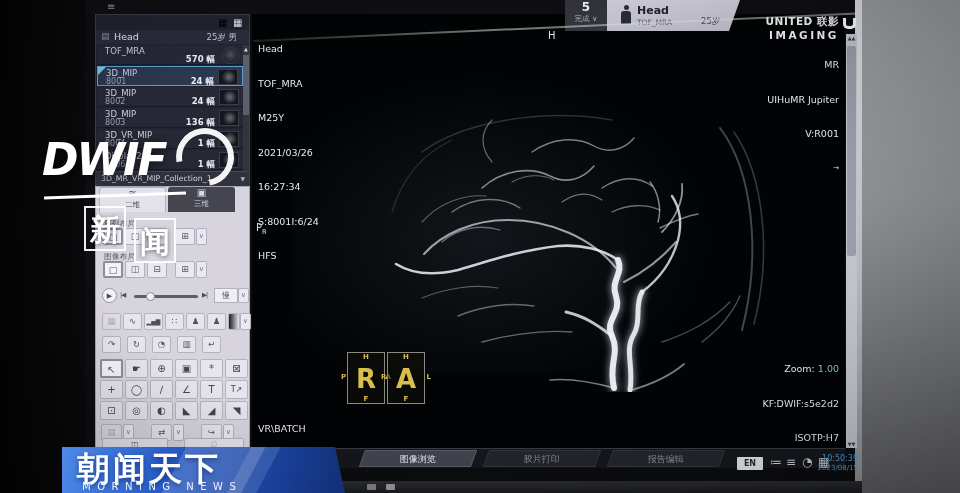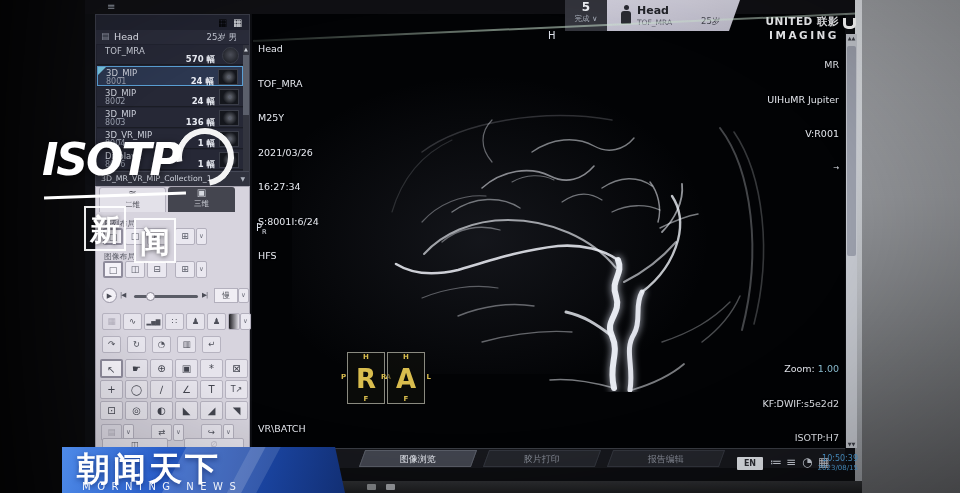--- a/index.html
+++ b/index.html
@@ -444,21 +444,21 @@
 
   <div class="abs screen-edge"></div>
   <div class="abs bezel-right"></div>
   <div class="abs bezel-bottom"></div>
   <div class="abs bz-mark" style="left:367px"></div>
   <div class="abs bz-mark" style="left:386px;background:#97999d"></div>
 
   <div class="abs vignette"></div>
 
   <div class="abs cctv">
-    <span class="cctv-word">ISOTP</span>
+    <span class="cctv-word">DWIF</span>
     <span class="cctv-ring"></span>
     <span class="cctv-line"></span>
     <span class="cctv-ch" style="left:48px;top:86px">新</span>
     <span class="cctv-ch" style="left:98px;top:98px">闻</span>
   </div>
 
   <div class="abs morning">
     <span class="mn-cn">朝闻天下</span>
     <span class="mn-en">MORNING NEWS</span>
   </div>

